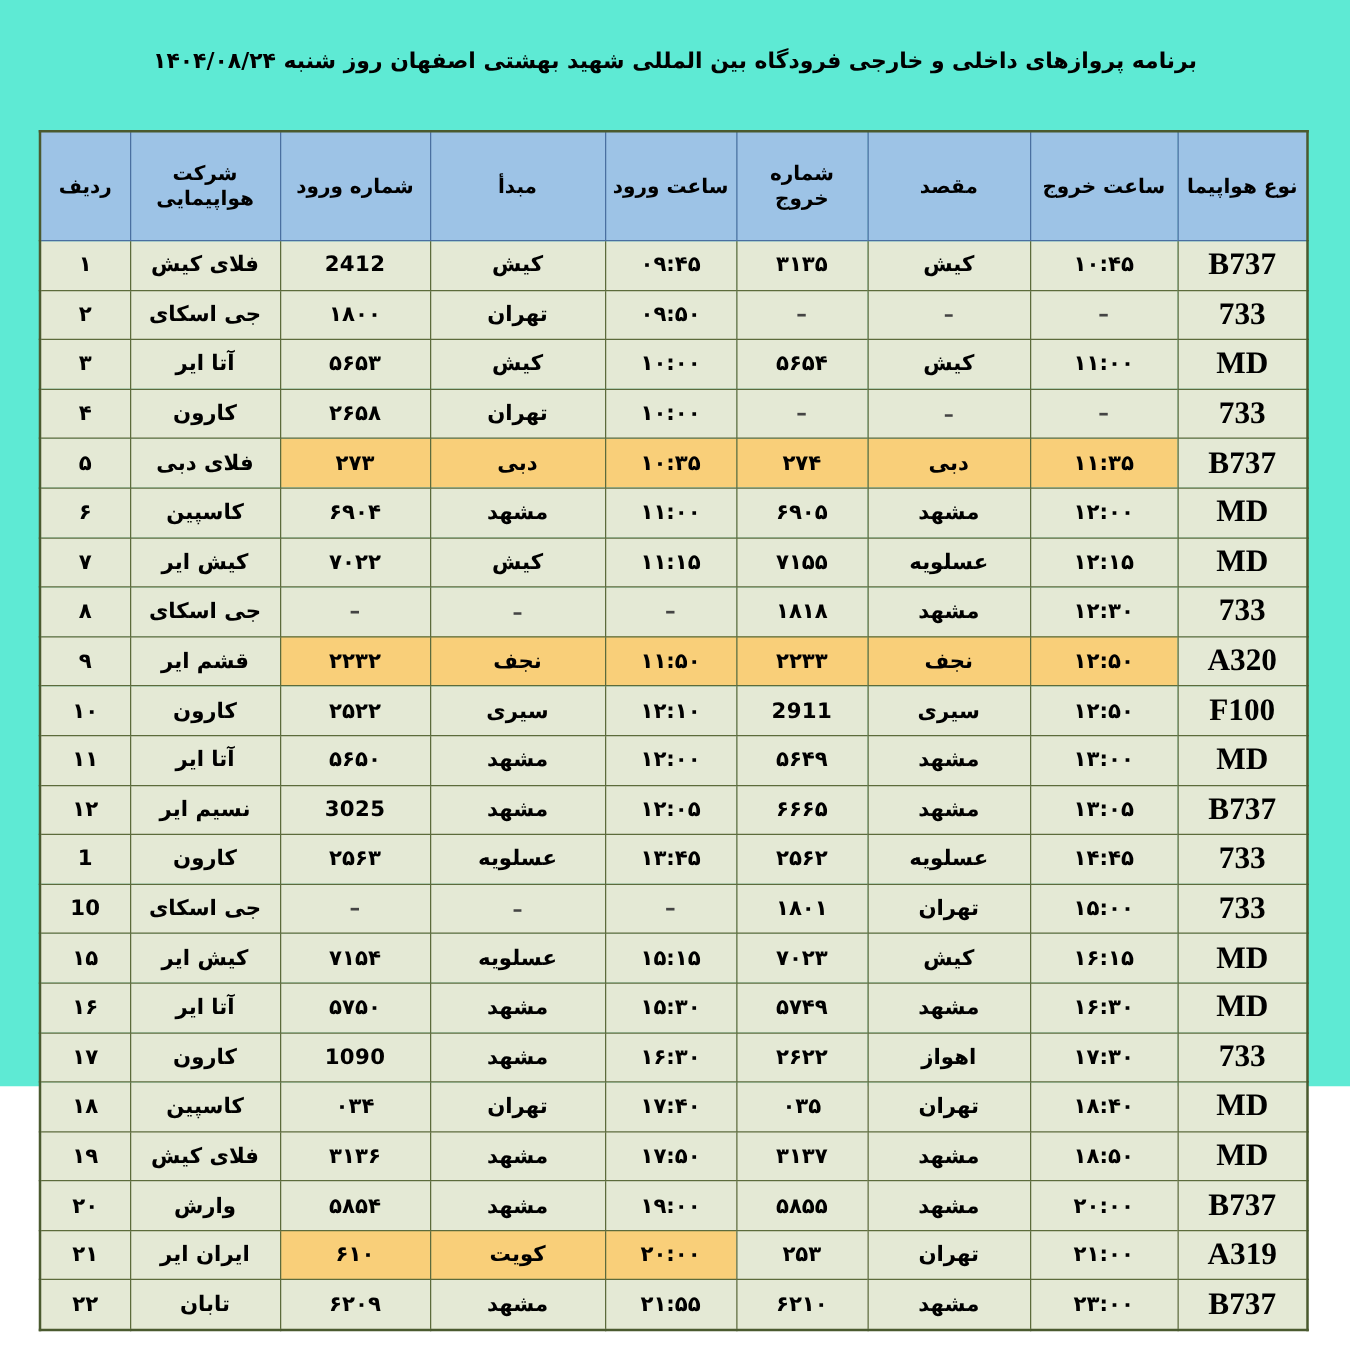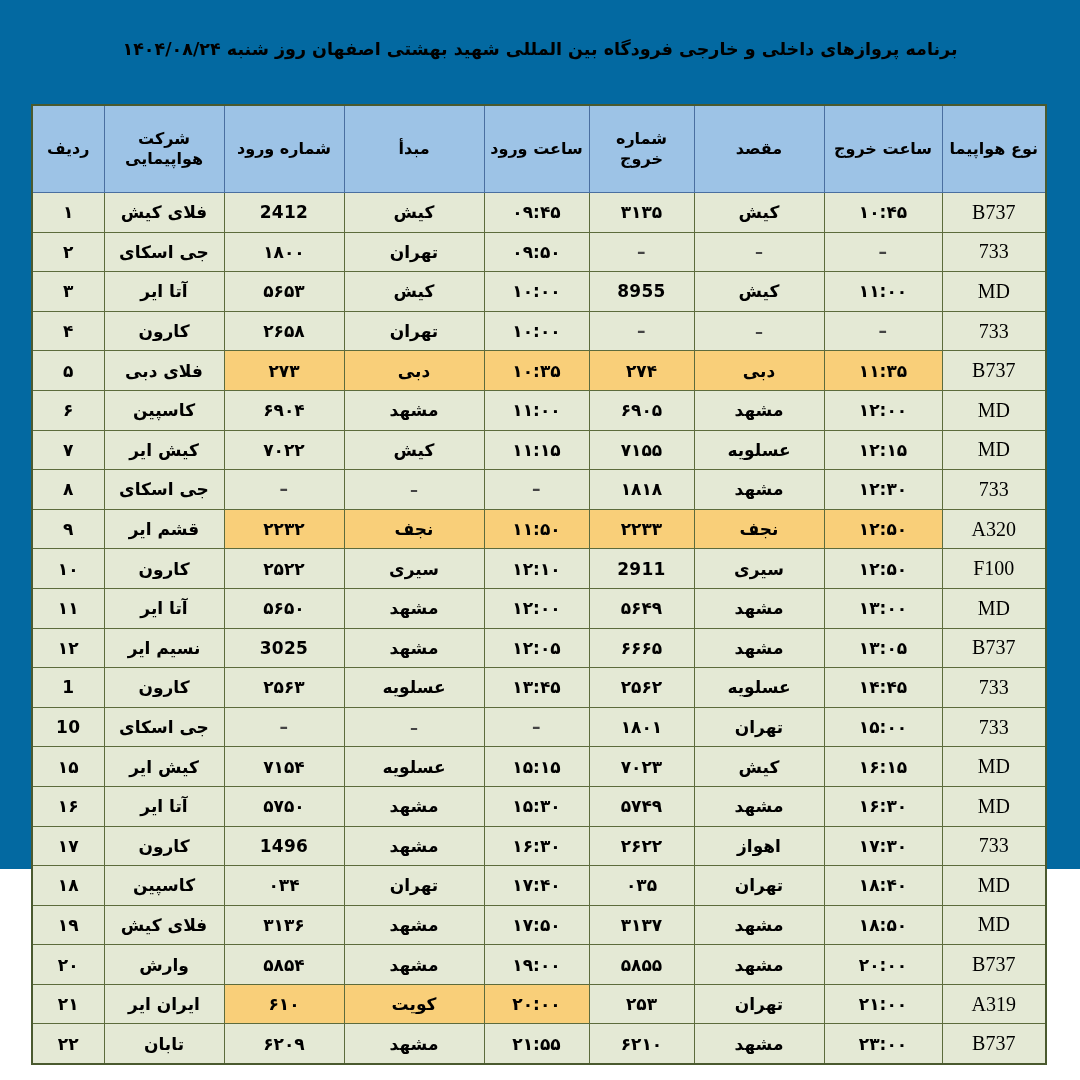--- a/index.html
+++ b/index.html
@@ -10,21 +10,21 @@
   body {
     width: 1080px;
     height: 1080px;
     font-family: "DejaVu Sans", "Liberation Sans", sans-serif;
     overflow: hidden;
   }
   .page {
     width: 1080px;
     height: 869px;
     position: relative;
-    background: #0369a1;
+    background: #5eead4;
     box-sizing: border-box;
   }
   .doc-title {
     position: absolute;
     top: 38px;
     left: 0;
     width: 1080px;
     text-align: center;
     font-size: 17.5px;
     font-weight: bold;
@@ -81,22 +81,22 @@
     height: 38.6px;
     font-size: 17px;
     font-weight: bold;
   }
   table.flights tbody td.hl {
     background: #f9cf79;
     text-align: center;
   }
   table.flights tbody td.actype {
     font-family: "Liberation Serif", "DejaVu Serif", serif;
-    font-size: 20px;
-    font-weight: normal;
+    font-size: 25px;
+    font-weight: bold;
     direction: ltr;
   }
   table.flights tbody td.dash {
     font-size: 16px;
     color: #444;
   }
   table.flights tbody td.num,
   table.flights tbody td.time {
     font-size: 17px;
     letter-spacing: 0.3px;
@@ -173,21 +173,21 @@
             <td class="time">۰۹:۵۰</td>
             <td>تهران</td>
             <td class="num">۱۸۰۰</td>
             <td>جی اسکای</td>
             <td class="num">۲</td>
           </tr>
           <tr>
             <td class="actype">MD</td>
             <td class="time">۱۱:۰۰</td>
             <td>کیش</td>
-            <td class="num">8955</td>
+            <td class="num">۵۶۵۴</td>
             <td class="time">۱۰:۰۰</td>
             <td>کیش</td>
             <td class="num">۵۶۵۳</td>
             <td>آتا ایر</td>
             <td class="num">۳</td>
           </tr>
           <tr>
             <td class="actype">733</td>
             <td class="time dash">–</td>
             <td class="dash">–</td>
@@ -330,21 +330,21 @@
             <td>آتا ایر</td>
             <td class="num">۱۶</td>
           </tr>
           <tr>
             <td class="actype">733</td>
             <td class="time">۱۷:۳۰</td>
             <td>اهواز</td>
             <td class="num">۲۶۲۲</td>
             <td class="time">۱۶:۳۰</td>
             <td>مشهد</td>
-            <td class="num">1496</td>
+            <td class="num">1090</td>
             <td>کارون</td>
             <td class="num">۱۷</td>
           </tr>
           <tr>
             <td class="actype">MD</td>
             <td class="time">۱۸:۴۰</td>
             <td>تهران</td>
             <td class="num">۰۳۵</td>
             <td class="time">۱۷:۴۰</td>
             <td>تهران</td>

